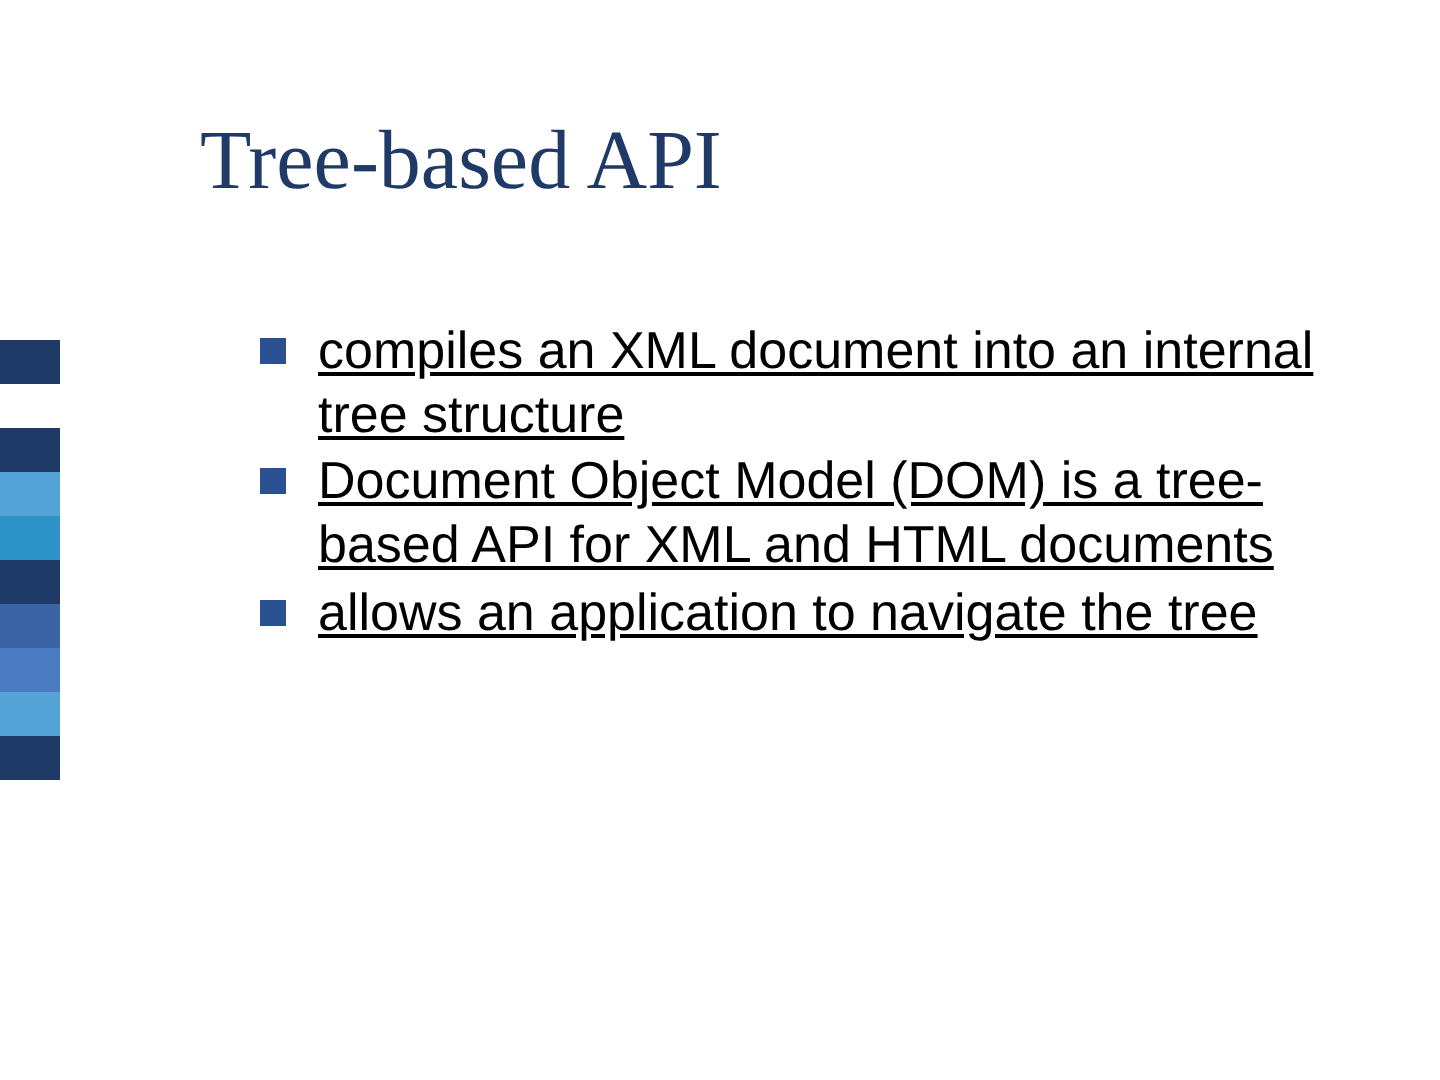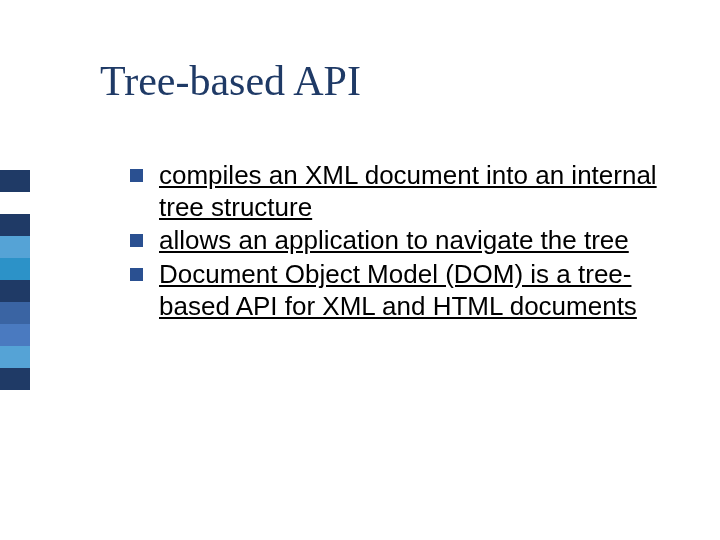--- a/index.html
+++ b/index.html
@@ -80,19 +80,19 @@
 
 <div class="title">Tree-based API</div>
 
 <div class="bullets">
     <div class="bullet-item">
       <div class="bullet-marker"></div>
       <div class="bullet-text">compiles an XML document into an internal tree structure</div>
     </div>
     <div class="bullet-item">
       <div class="bullet-marker"></div>
-      <div class="bullet-text">allows an application to navigate the tree</div>
+      <div class="bullet-text">Document Object Model (DOM) is a tree-based API for XML and HTML documents</div>
     </div>
     <div class="bullet-item">
       <div class="bullet-marker"></div>
-      <div class="bullet-text">Document Object Model (DOM) is a tree-based API for XML and HTML documents</div>
+      <div class="bullet-text">allows an application to navigate the tree</div>
     </div>
   </div>
 
 </body></html>

